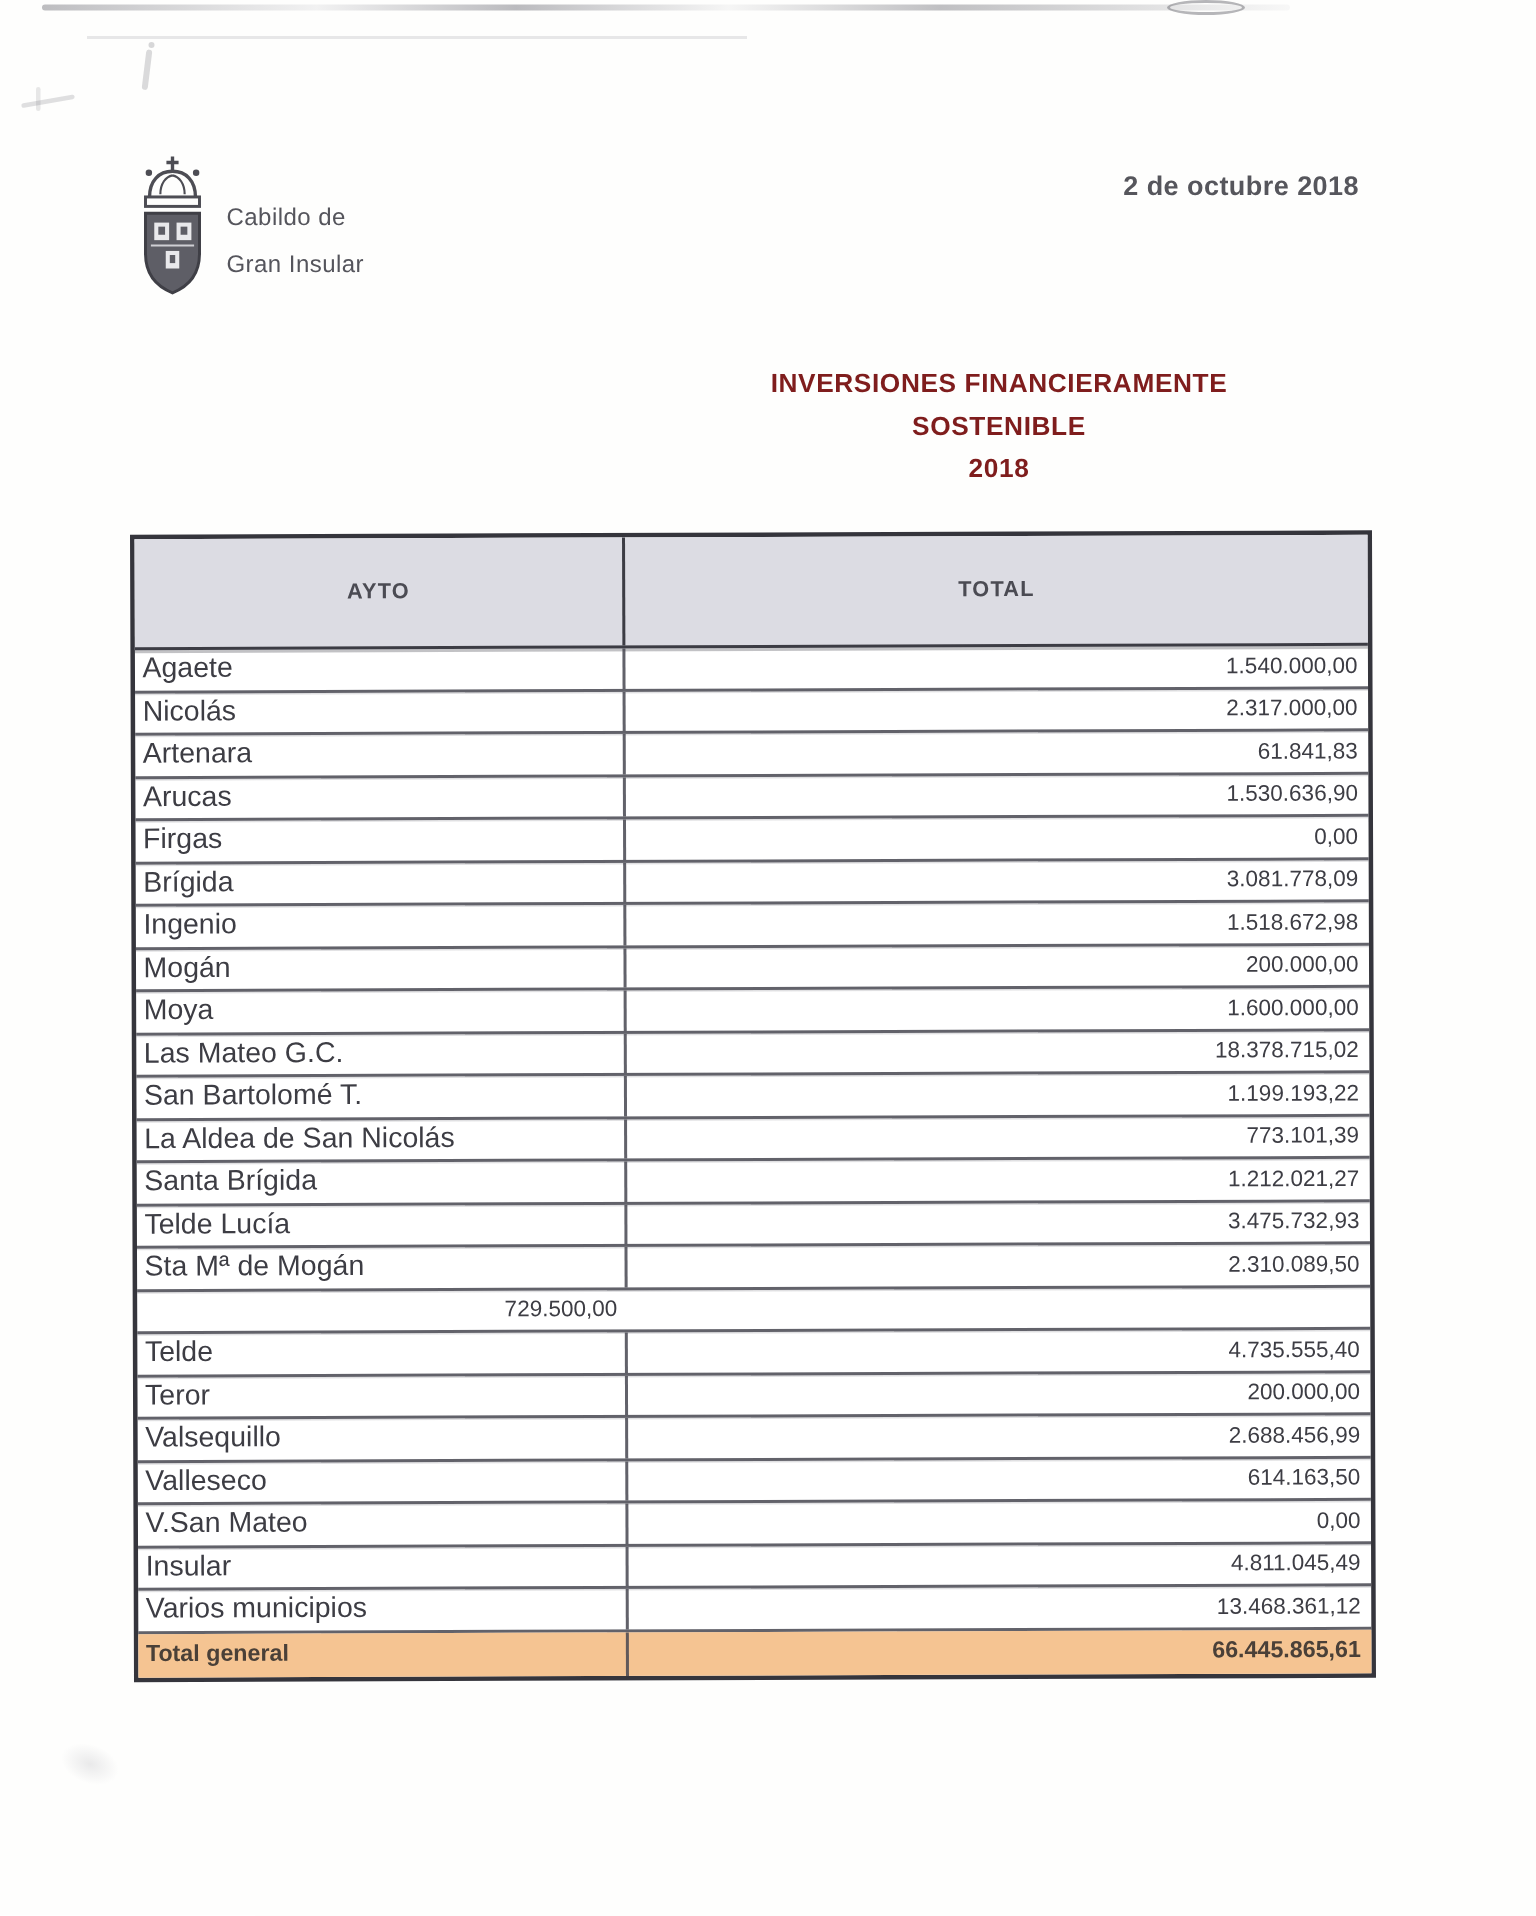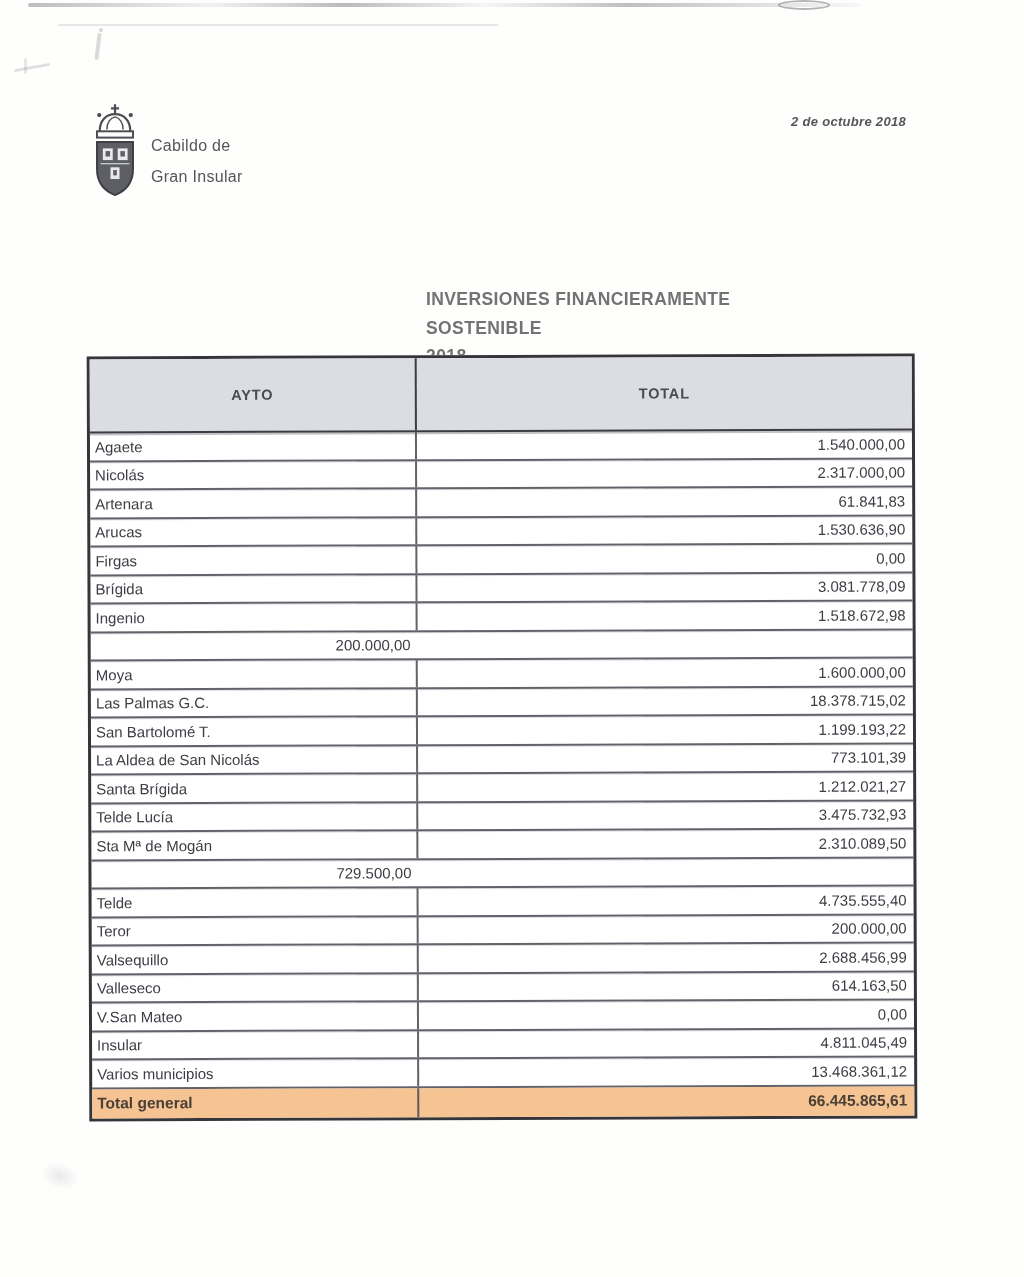--- a/index.html
+++ b/index.html
@@ -55,28 +55,28 @@
   }
 
   
   .logo-emblem { position: absolute; left: 88px; top: 102px; width: 54px; height: 100px; }
   .org-name {
     position: absolute; left: 151px; top: 130px;
     font-size: 16px; line-height: 31px; color: #55555c; letter-spacing: .3px;
   }
   .doc-date {
     position: absolute; top: 114px; right: 118px;
-    font-size: 13px; font-weight: bold; color: #56565c; letter-spacing: .3px; font-style: italic;
+    font-size: 18px; font-weight: bold; color: #56565c; letter-spacing: .3px;
   }
 
   
   .doc-title {
     position: absolute; left: 426px; top: 241px; width: 480px;
-    text-align: left; font-weight: bold; font-size: 17.5px;
-    line-height: 28.5px; color: #737373; letter-spacing: .4px; margin-top: 44px;
+    text-align: center; font-weight: bold; font-size: 17.5px;
+    line-height: 28.5px; color: #7f1d1d; letter-spacing: .4px;
   }
 
   
   .doc-table {
     position: absolute; left: 88px; top: 355px; width: 828px;
     border: 3px solid #35353c;
     transform: rotate(-0.2deg);
     background: #fff;
   }
   .t-header {
@@ -91,21 +91,21 @@
   }
   .t-header .hcell:first-child { border-right: 2px solid #3c3c44; }
 
   .t-row {
     display: grid; grid-template-columns: 327px 1fr; height: 28.5px;
     border-bottom: 2px solid rgba(70,70,80,.85);
     box-shadow: 0 1px 0 rgba(130,130,140,.25);
   }
   .t-row .c1 {
     display: flex; align-items: center; padding-left: 5px;
-    font-size: 15px; color: var(--text, #3d3d44);
+    font-size: 19px; color: var(--text, #3d3d44);
     border-right: 2px solid rgba(70,70,80,.85);
     white-space: nowrap; overflow: hidden;
   }
   .t-row .c2 {
     display: flex; align-items: center; justify-content: flex-end;
     padding-right: 7px; font-size: 15px; color: var(--text, #3d3d44);
     white-space: nowrap;
   }
   .t-total {
     display: grid; grid-template-columns: 327px 1fr; height: 29px;
@@ -206,30 +206,31 @@
     <div class="c1">Brígida</div>
     <div class="c2">3.081.778,09</div>
   </div>
 
   <div class="t-row">
     <div class="c1">Ingenio</div>
     <div class="c2">1.518.672,98</div>
   </div>
 
   <div class="t-row">
+    <div class="c1">Mogán</div>
     <div class="c2">200.000,00</div>
   </div>
 
   <div class="t-row">
     <div class="c1">Moya</div>
     <div class="c2">1.600.000,00</div>
   </div>
 
   <div class="t-row">
-    <div class="c1">Las Palmas G.C.</div>
+    <div class="c1">Las Mateo G.C.</div>
     <div class="c2">18.378.715,02</div>
   </div>
 
   <div class="t-row">
     <div class="c1">San Bartolomé T.</div>
     <div class="c2">1.199.193,22</div>
   </div>
 
   <div class="t-row">
     <div class="c1">La Aldea de San Nicolás</div>

